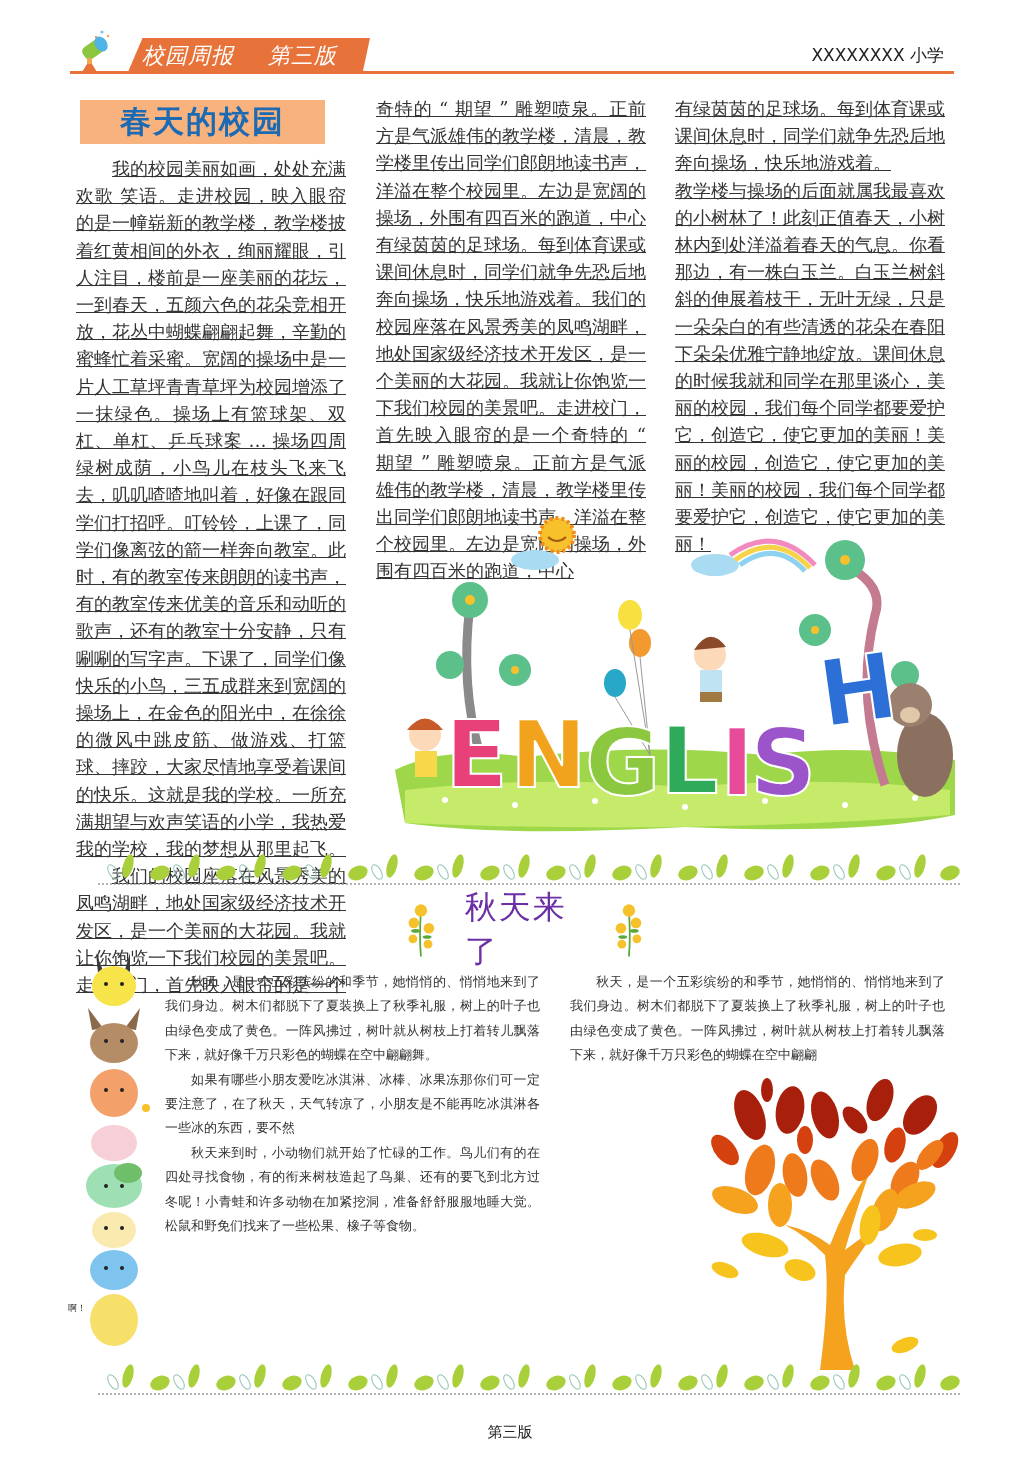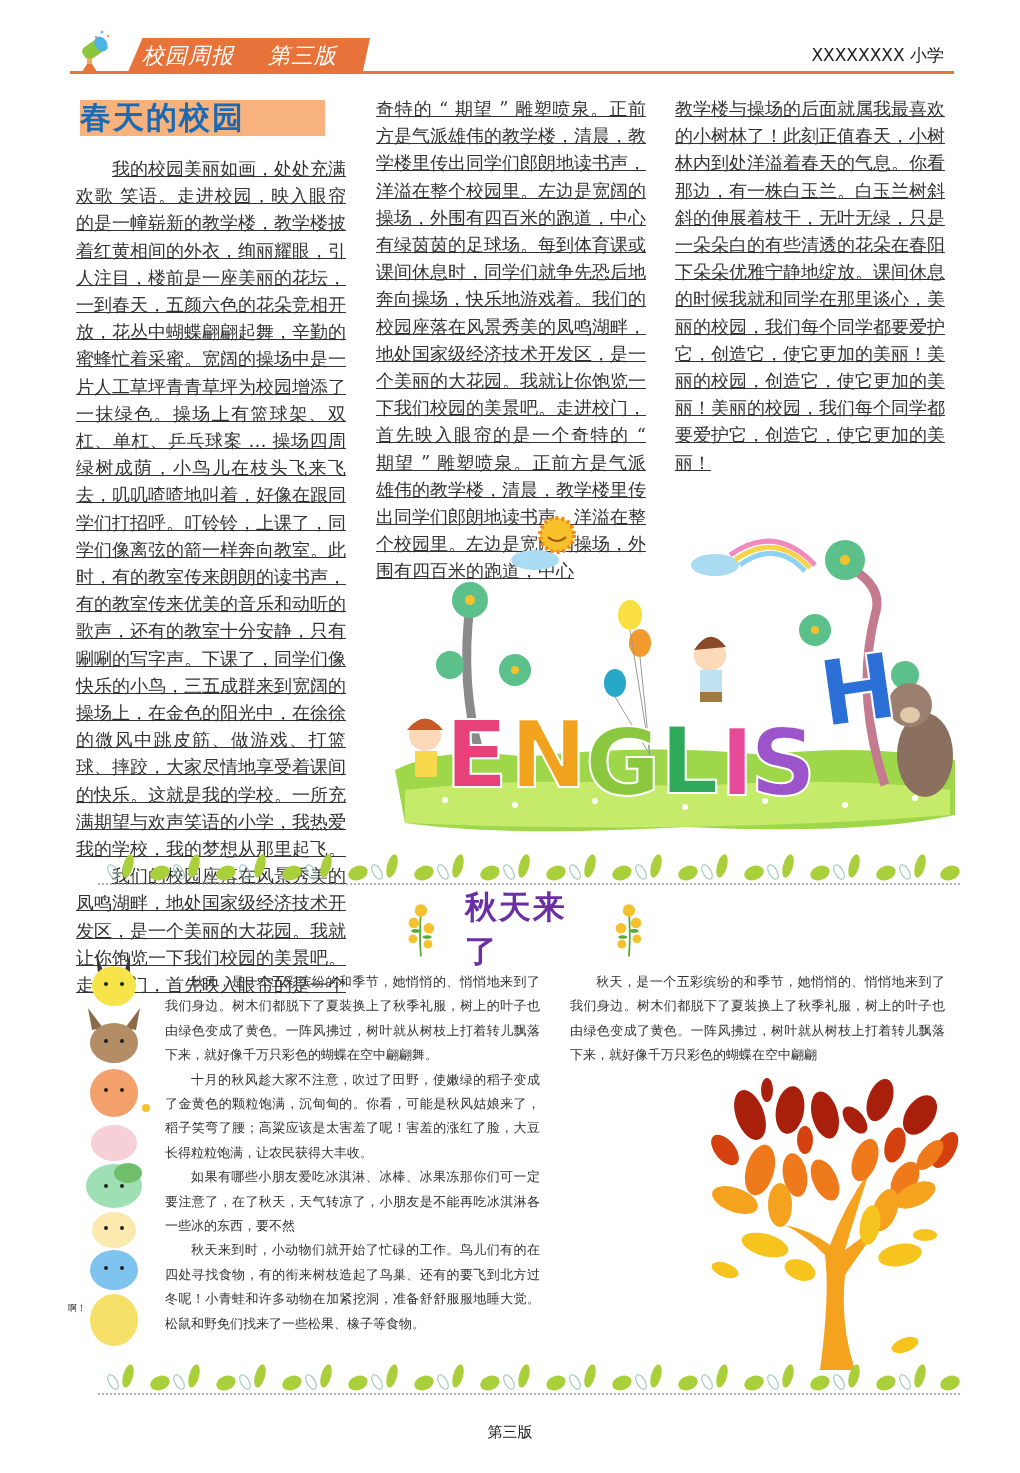--- a/index.html
+++ b/index.html
@@ -11,40 +11,40 @@
   .masthead .rule { position: absolute; left: 0; right: 0; top: 43px; height: 3px; background: #e8733a; }
   .masthead .logo { position: absolute; left: 2px; top: 0; width: 46px; height: 46px; }
   .masthead .banner { position: absolute; left: 58px; top: 10px; width: 242px; height: 34px; background: #e8733a;
       clip-path: polygon(6% 0, 100% 0, 97% 100%, 0 100%); }
   .masthead .banner-text { position: absolute; left: 72px; top: 13px; color: #fff; font-family: "DejaVu Sans", sans-serif;
       font-size: 22px; font-style: italic; letter-spacing: 1px; white-space: nowrap; }
   .masthead .banner-text .ed { margin-left: 34px; }
   .masthead .school { position: absolute; right: 10px; top: 16px; font-family: "DejaVu Sans", sans-serif; font-size: 17px; color: #222; }
 
   
-  .spring-title { position: absolute; left: 80px; top: 100px; width: 245px; height: 36px; background: #f7b27d;
-      display: flex; align-items: center; justify-content: flex-start; }
+  .spring-title { position: absolute; left: 80px; top: 100px; width: 245px; height: 44px; background: #f7b27d;
+      display: flex; align-items: center; justify-content: center; }
   .spring-title span { font-family: "DejaVu Sans", sans-serif; font-weight: bold; font-size: 31px; color: #1c6ab3; letter-spacing: 2px; }
 
   .col { position: absolute; font-size: 18px; line-height: 27.2px; text-align: justify; color: #333; text-decoration: underline; }
   .col p { text-indent: 2em; }
   .col p.noindent { text-indent: 0; }
   .col1 { left: 76px; top: 155px; width: 270px; }
   .col2 { left: 376px; top: 95px; width: 270px; }
   .col3 { left: 675px; top: 95px; width: 270px; }
 
   
   .english-art { position: absolute; left: 385px; top: 505px; width: 575px; height: 330px; }
 
   
   .leaf-divider { position: absolute; left: 98px; width: 862px; height: 34px; }
 
   
   .autumn-title { position: absolute; left: 405px; top: 895px; width: 240px; height: 70px; display: flex; align-items: center; justify-content: center; }
-  .autumn-title span { font-family: "DejaVu Sans", sans-serif; font-weight: bold; font-size: 32px; color: #6b2ea3; letter-spacing: 2px; margin: 0 28px; }
+  .autumn-title span { font-family: "DejaVu Sans", sans-serif; font-weight: normal; font-size: 32px; color: #6b2ea3; letter-spacing: 2px; margin: 0 28px; }
   .autumn-title .flower { width: 36px; height: 64px; }
 
   .acol { position: absolute; font-size: 13px; line-height: 24.4px; text-align: justify; color: #333; }
   .acol p { text-indent: 2em; }
   .acol1 { left: 165px; top: 970px; width: 375px; }
   .acol2 { left: 570px; top: 970px; width: 375px; }
   .acol2 .narrow { width: 112px; text-indent: 0; }
 
   .pokemon-stack { position: absolute; left: 68px; top: 948px; width: 92px; height: 410px; }
   .autumn-tree { position: absolute; left: 705px; top: 1075px; width: 255px; height: 300px; }
@@ -79,20 +79,21 @@
 <div class="col col1">
   <p>我的校园美丽如画，处处充满欢歌 笑语。走进校园，映入眼帘的是一幢崭新的教学楼，教学楼披着红黄相间的外衣，绚丽耀眼，引人注目，楼前是一座美丽的花坛，一到春天，五颜六色的花朵竞相开放，花丛中蝴蝶翩翩起舞，辛勤的蜜蜂忙着采蜜。宽阔的操场中是一片人工草坪青青草坪为校园增添了一抹绿色。操场上有篮球架、双杠、单杠、乒乓球案 … 操场四周绿树成荫，小鸟儿在枝头飞来飞去，叽叽喳喳地叫着，好像在跟同学们打招呼。叮铃铃，上课了，同学们像离弦的箭一样奔向教室。此时，有的教室传来朗朗的读书声，有的教室传来优美的音乐和动听的歌声，还有的教室十分安静，只有唰唰的写字声。下课了，同学们像快乐的小鸟，三五成群来到宽阔的操场上，在金色的阳光中，在徐徐的微风中跳皮筋、做游戏、打篮球、摔跤，大家尽情地享受着课间的快乐。这就是我的学校。一所充满期望与欢声笑语的小学，我热爱我的学校，我的梦想从那里起飞。</p>
   <p>我们的校园座落在风景秀美的凤鸣湖畔，地处国家级经济技术开发区，是一个美丽的大花园。我就让你饱览一下我们校园的美景吧。走进校门，首先映入眼帘的是一个</p>
 </div>
 
 <div class="col col2">
   <p class="noindent">奇特的 “ 期望 ” 雕塑喷泉。正前方是气派雄伟的教学楼，清晨，教学楼里传出同学们郎朗地读书声，洋溢在整个校园里。左边是宽阔的操场，外围有四百米的跑道，中心有绿茵茵的足球场。每到体育课或课间休息时，同学们就争先恐后地奔向操场，快乐地游戏着。我们的校园座落在风景秀美的凤鸣湖畔，地处国家级经济技术开发区，是一个美丽的大花园。我就让你饱览一下我们校园的美景吧。走进校门，首先映入眼帘的是一个奇特的 “ 期望 ” 雕塑喷泉。正前方是气派雄伟的教学楼，清晨，教学楼里传出同学们郎朗地读书声，洋溢在整个校园里。左边是宽阔的操场，外围有四百米的跑道，中心</p>
 </div>
 
 <div class="col col3">
+  <p class="noindent">有绿茵茵的足球场。每到体育课或课间休息时，同学们就争先恐后地奔向操场，快乐地游戏着。</p>
   <p class="noindent">教学楼与操场的后面就属我最喜欢的小树林了！此刻正值春天，小树林内到处洋溢着春天的气息。你看那边，有一株白玉兰。白玉兰树斜斜的伸展着枝干，无叶无绿，只是一朵朵白的有些清透的花朵在春阳下朵朵优雅宁静地绽放。课间休息的时候我就和同学在那里谈心，美丽的校园，我们每个同学都要爱护它，创造它，使它更加的美丽！美丽的校园，创造它，使它更加的美丽！美丽的校园，我们每个同学都要爱护它，创造它，使它更加的美丽！</p>
 </div>
 
 <svg class="english-art" viewBox="0 0 575 330">
 
   <path d="M10 265 Q 60 240 140 252 Q 260 238 380 250 Q 480 238 570 255 L 570 310 Q 480 330 300 322 Q 120 332 20 318 Z" fill="#9ed84a"></path>
   <path d="M20 285 Q 150 270 300 282 Q 450 270 565 285 L 565 310 Q 300 330 20 318 Z" fill="#c6ea6a"></path>
   <g fill="#fff">
       <circle cx="60" cy="295" r="3"></circle>
       <circle cx="130" cy="300" r="3"></circle>
@@ -275,21 +276,20 @@
       <circle cx="38" cy="280" r="2"></circle>
       <circle cx="54" cy="280" r="2"></circle>
       <circle cx="38" cy="320" r="2"></circle>
       <circle cx="54" cy="320" r="2"></circle>
     </g>
 </svg>
 <div style="position:absolute;left:68px;top:1302px;font-size:9px;font-family:'DejaVu Sans',sans-serif;color:#333;">啊！</div>
 
 <div class="acol acol1">
   <p>秋天，是一个五彩缤纷的和季节，她悄悄的、悄悄地来到了我们身边。树木们都脱下了夏装换上了秋季礼服，树上的叶子也由绿色变成了黄色。一阵风拂过，树叶就从树枝上打着转儿飘落下来，就好像千万只彩色的蝴蝶在空中翩翩舞。</p>
-  <p>十月的秋风趁大家不注意，吹过了田野，使嫩绿的稻子变成了金黄色的颗粒饱满，沉甸甸的。你看，可能是秋风姑娘来了，稻子笑弯了腰；高粱应该是太害羞了呢！害羞的涨红了脸，大豆长得粒粒饱满，让农民获得大丰收。</p>
   <p>如果有哪些小朋友爱吃冰淇淋、冰棒、冰果冻那你们可一定要注意了，在了秋天，天气转凉了，小朋友是不能再吃冰淇淋各一些冰的东西，要不然</p>
   <p>秋天来到时，小动物们就开始了忙碌的工作。鸟儿们有的在四处寻找食物，有的衔来树枝造起了鸟巢、还有的要飞到北方过冬呢！小青蛙和许多动物在加紧挖洞，准备舒舒服服地睡大觉。松鼠和野免们找来了一些松果、橡子等食物。</p>
 </div>
 
 <div class="acol acol2">
   <p>秋天，是一个五彩缤纷的和季节，她悄悄的、悄悄地来到了我们身边。树木们都脱下了夏装换上了秋季礼服，树上的叶子也由绿色变成了黄色。一阵风拂过，树叶就从树枝上打着转儿飘落下来，就好像千万只彩色的蝴蝶在空中翩翩</p>
 </div>
 
 <svg class="autumn-tree" viewBox="0 0 255 300">
   <path d="M115 295 Q 125 220 120 180 Q 100 160 80 150 Q 105 155 125 170 Q 140 130 165 95 Q 150 140 140 175 Q 160 160 175 150 Q 150 185 140 200 Q 135 250 150 295 Z" fill="#f5a21e"></path>

